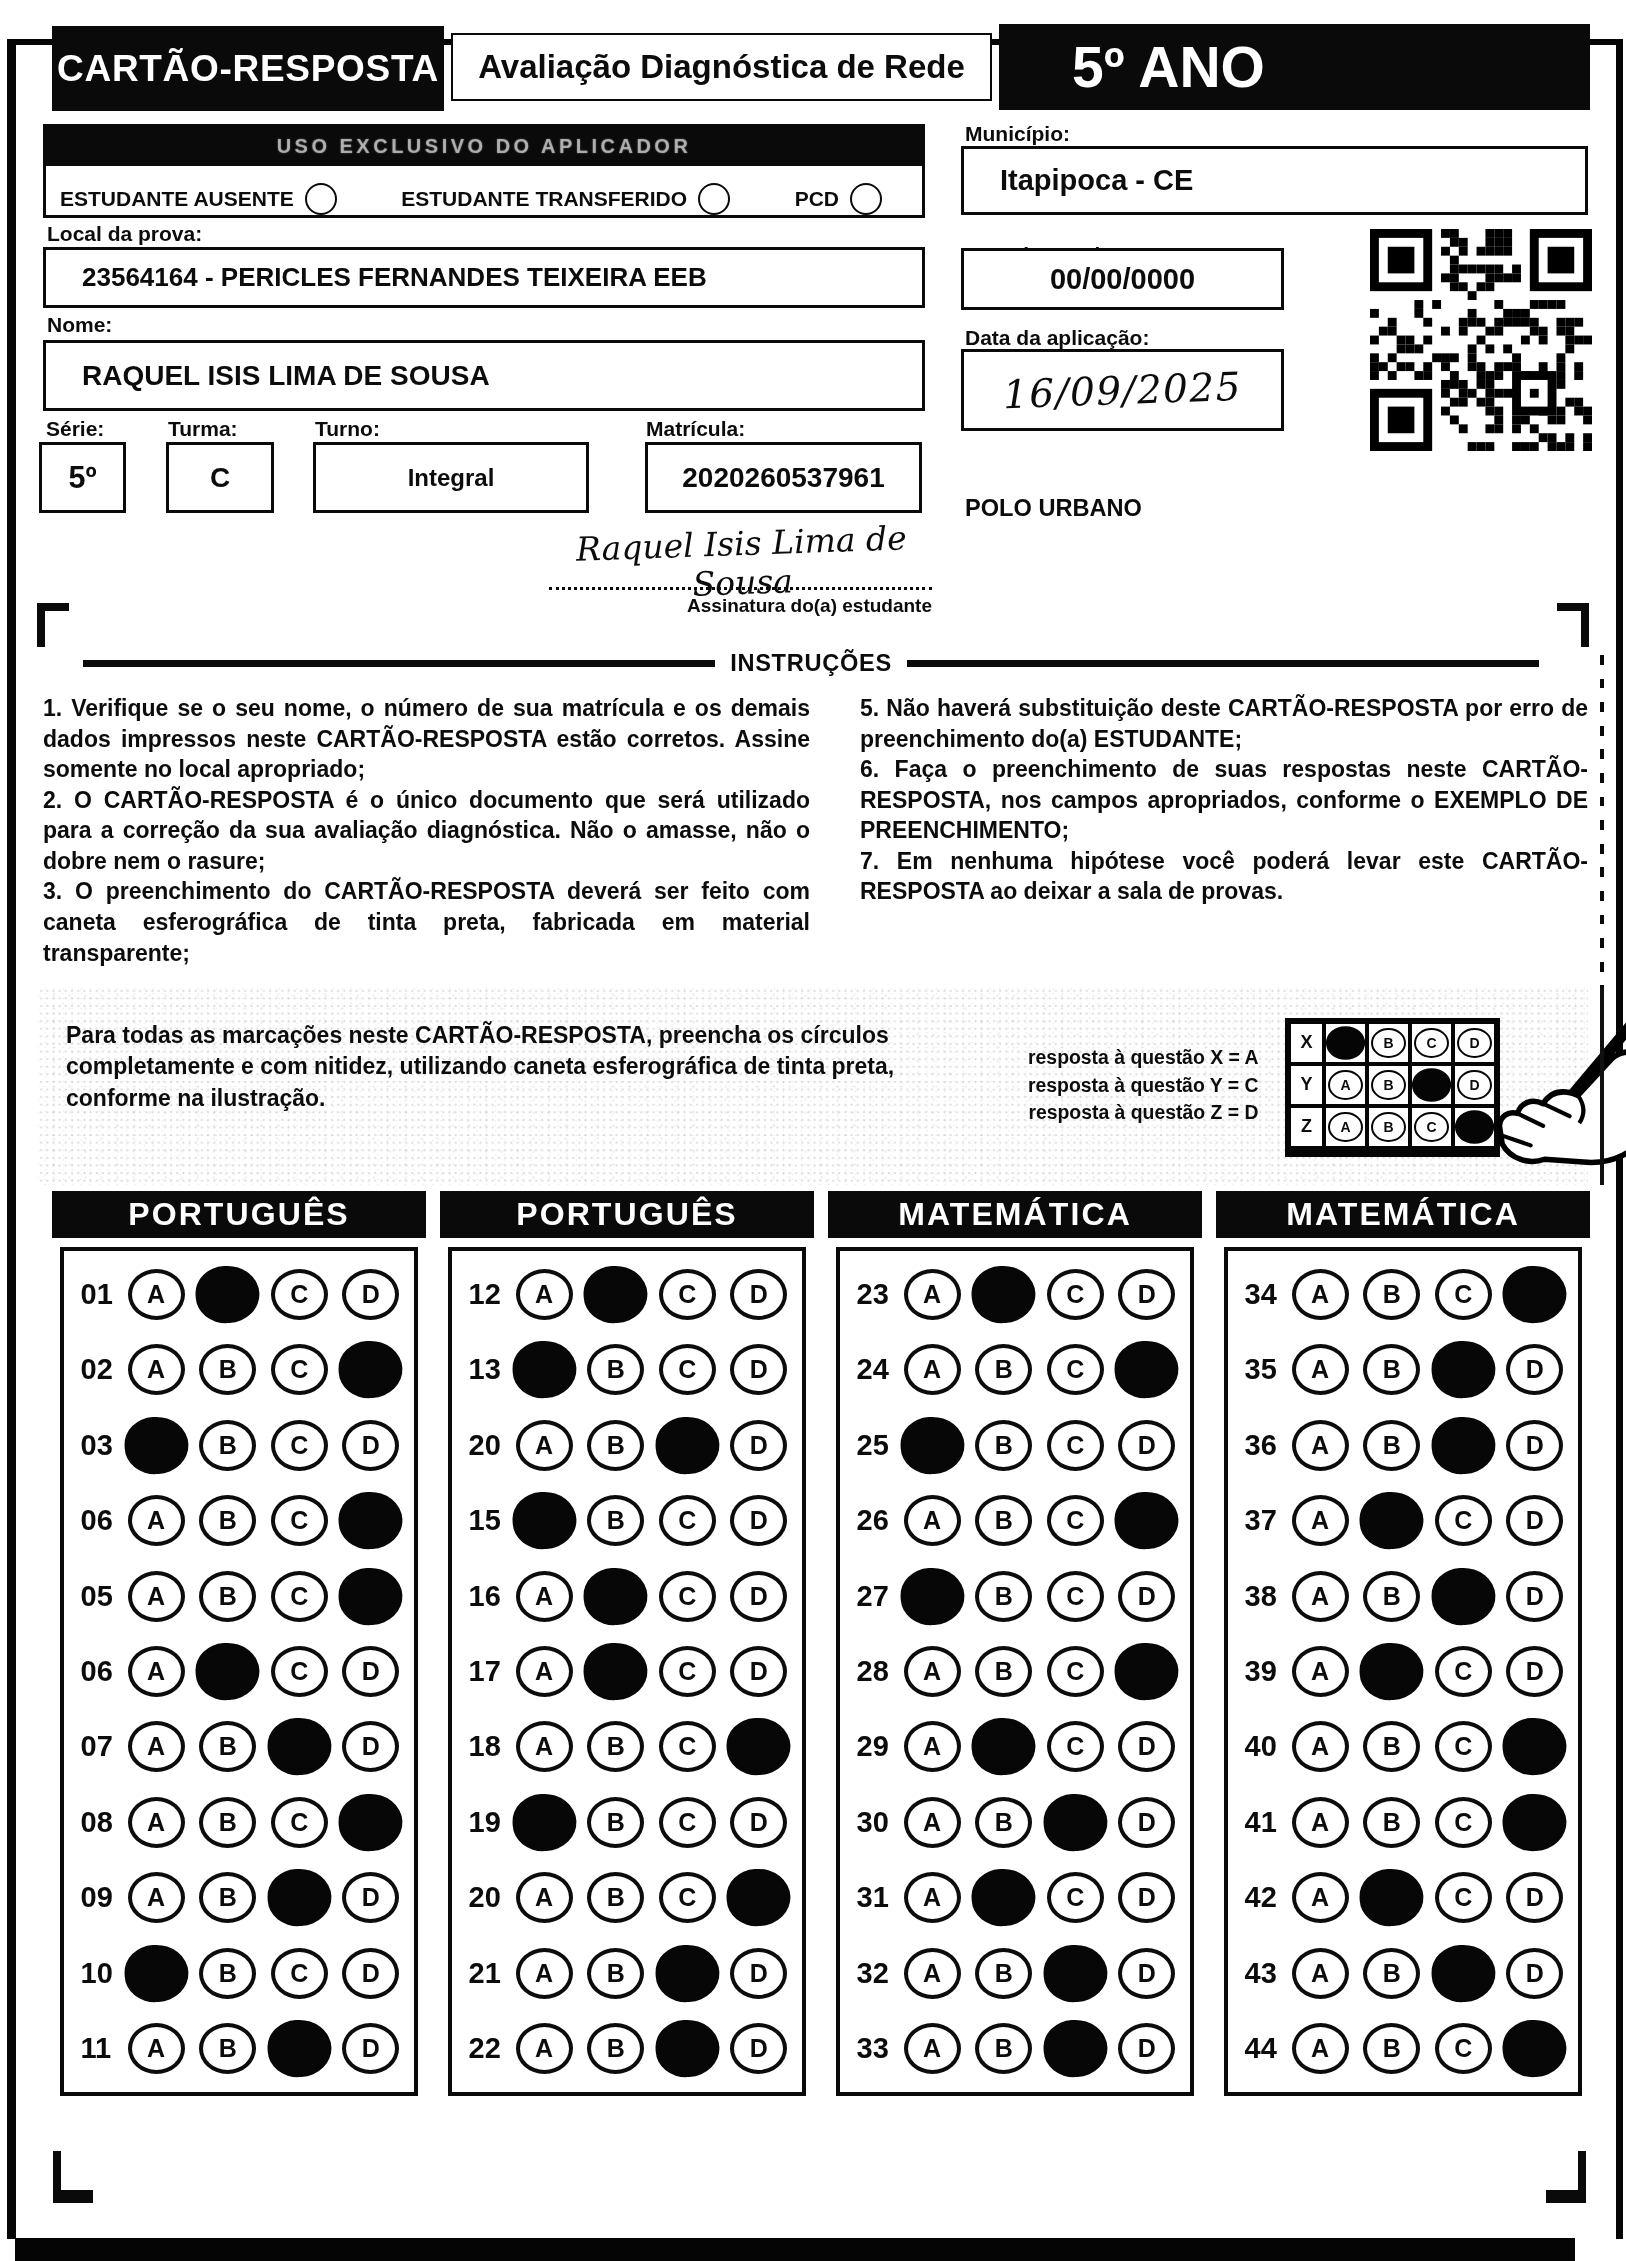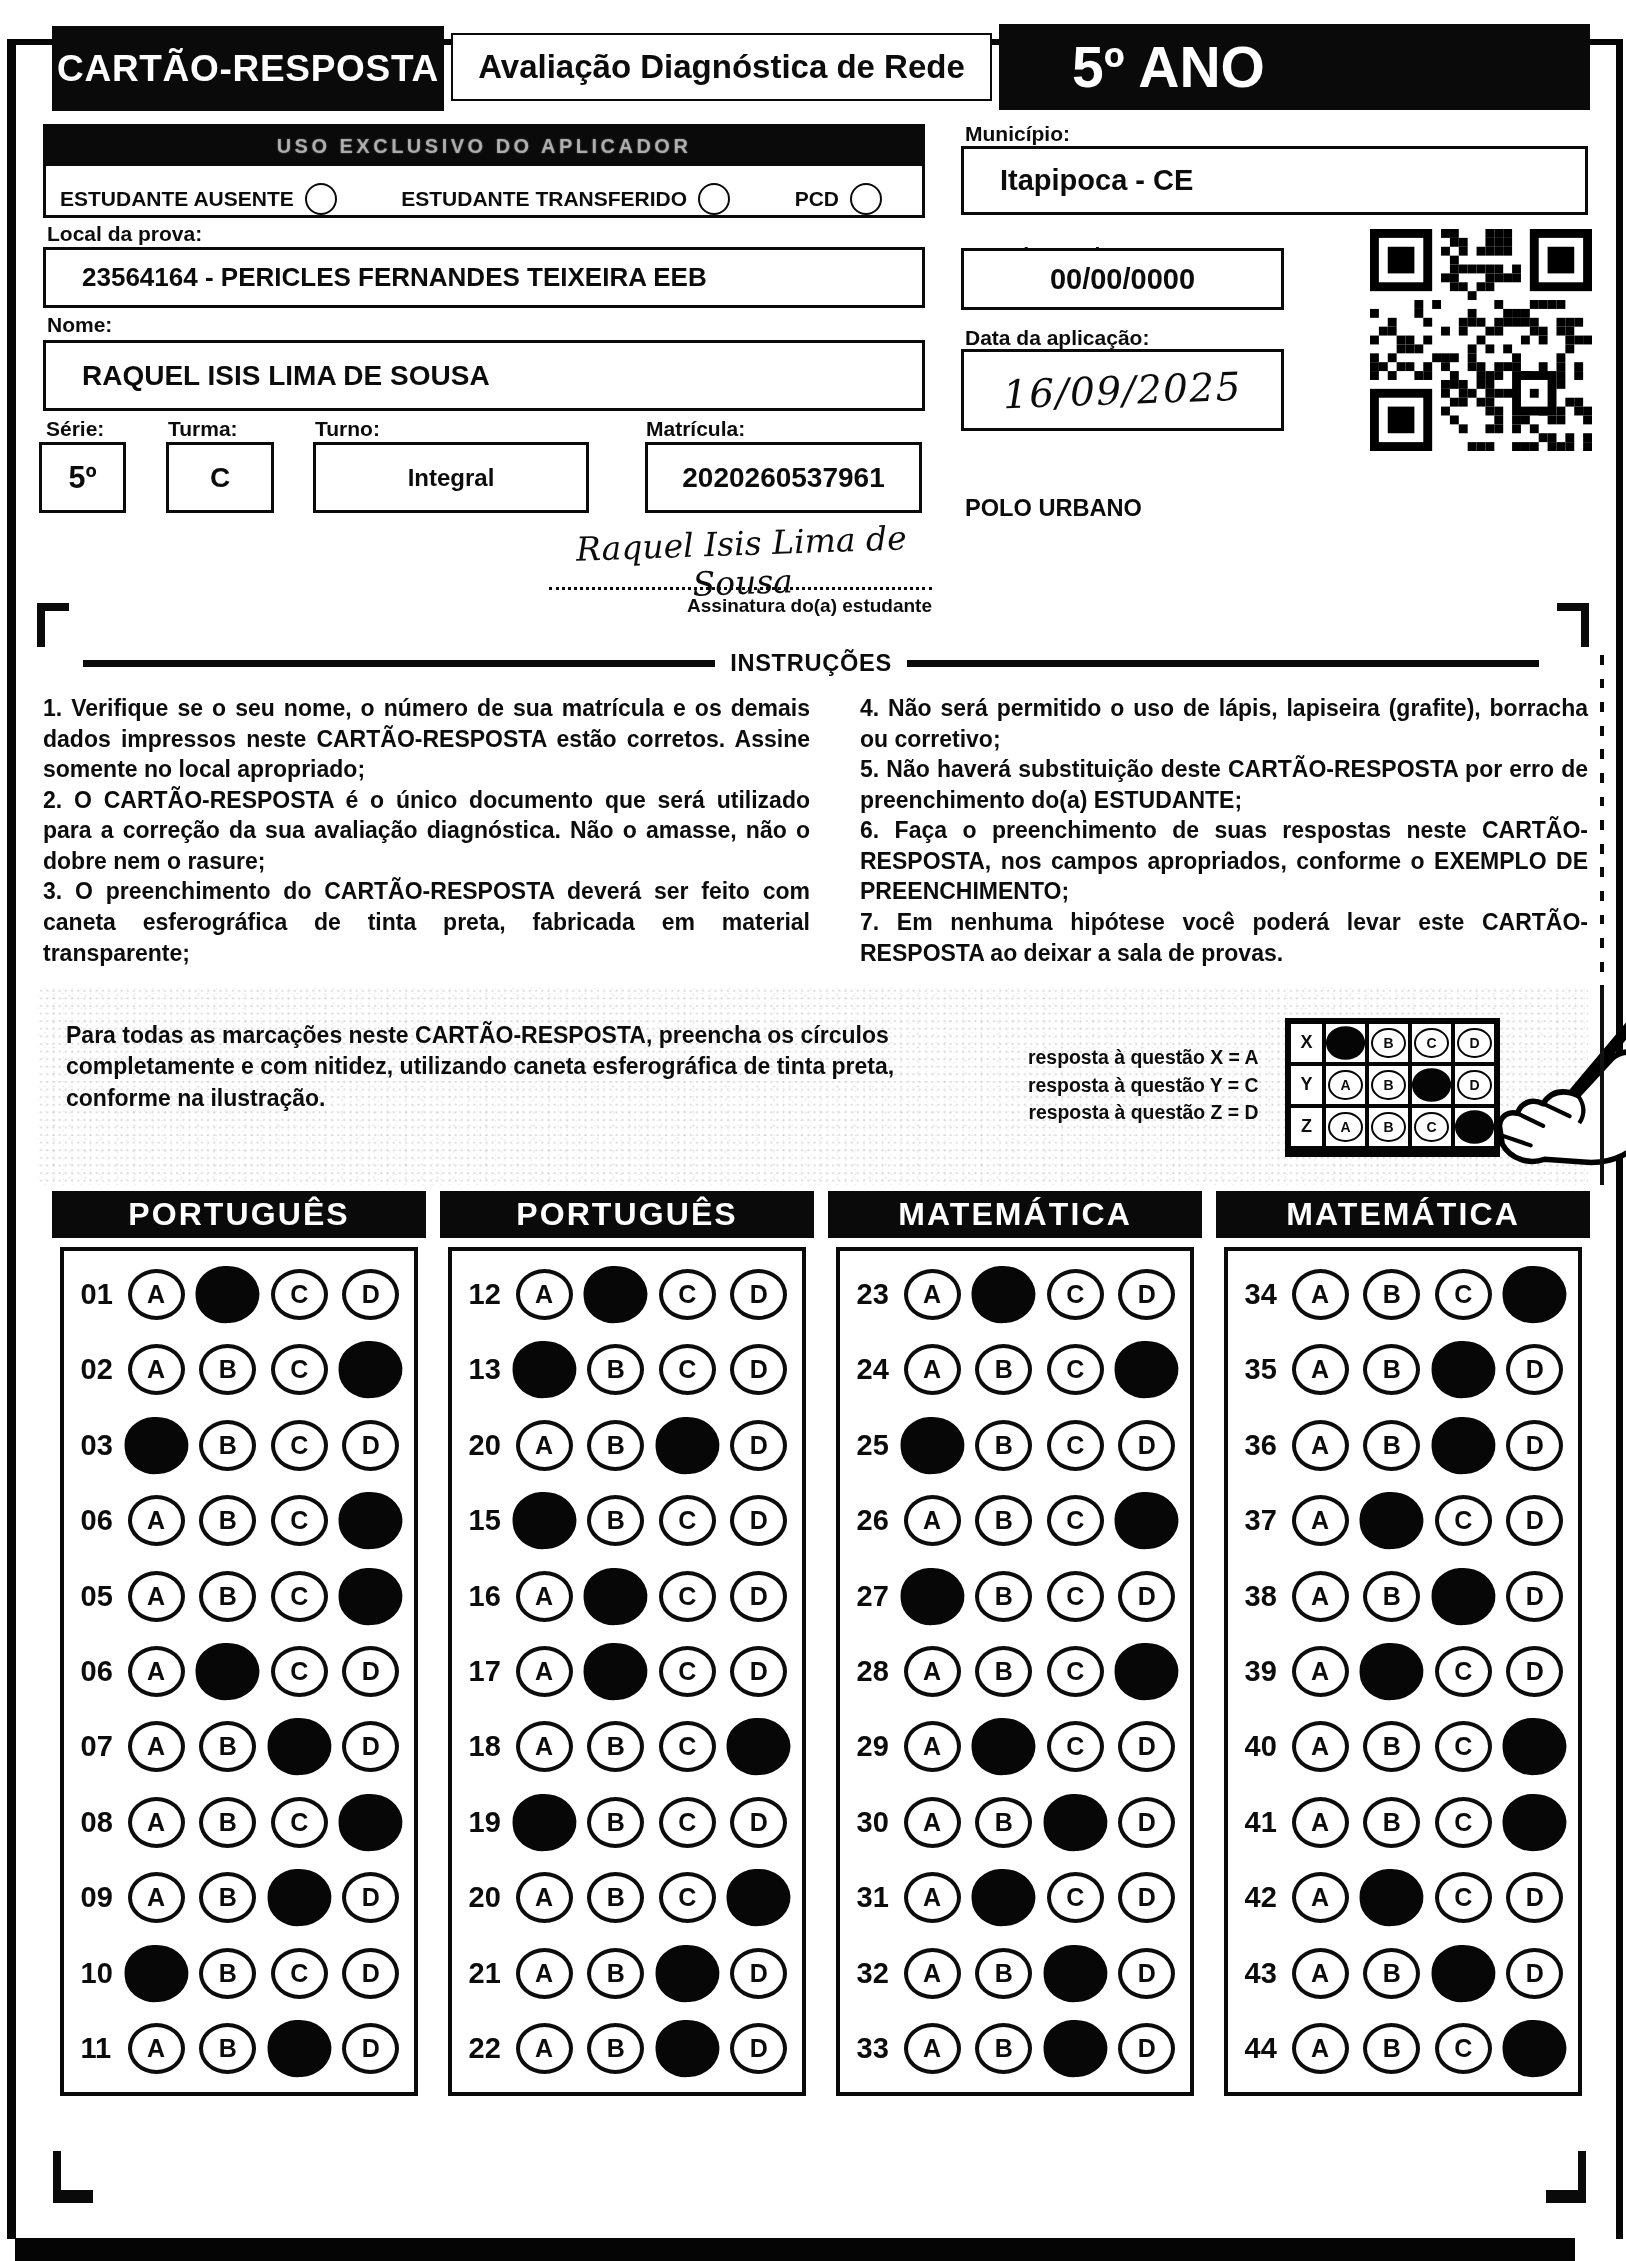--- a/index.html
+++ b/index.html
@@ -359,21 +359,20 @@
     <div class="rule"></div>
     <div id="instr-title">INSTRUÇÕES</div>
     <div class="rule"></div>
   </div>
   <div class="abs" id="instr-left">
       <p class="instr">1. Verifique se o seu nome, o número de sua matrícula e os demais dados impressos neste CARTÃO-RESPOSTA estão corretos. Assine somente no local apropriado;</p>
       <p class="instr">2. O CARTÃO-RESPOSTA é o único documento que será utilizado para a correção da sua avaliação diagnóstica. Não o amasse, não o dobre nem o rasure;</p>
       <p class="instr">3. O preenchimento do CARTÃO-RESPOSTA deverá ser feito com caneta esferográfica de tinta preta, fabricada em material transparente;</p>
     </div>
   <div class="abs" id="instr-right">
-      <p class="instr">4. Não será permitido o uso de lápis, lapiseira (grafite), borracha ou corretivo;</p>
       <p class="instr">5. Não haverá substituição deste CARTÃO-RESPOSTA por erro de preenchimento do(a) ESTUDANTE;</p>
       <p class="instr">6. Faça o preenchimento de suas respostas neste CARTÃO-RESPOSTA, nos campos apropriados, conforme o EXEMPLO DE PREENCHIMENTO;</p>
       <p class="instr">7. Em nenhuma hipótese você poderá levar este CARTÃO-RESPOSTA ao deixar a sala de provas.</p>
     </div>
   <div class="abs" id="fold-dash"></div>
 
   <div class="abs" id="example-band">
     <div id="example-text">Para todas as marcações neste CARTÃO-RESPOSTA, preencha os círculos completamente e com nitidez, utilizando caneta esferográfica de tinta preta, conforme na ilustração.</div>
     <div id="example-legend">
         <div>resposta à questão X = A</div>

